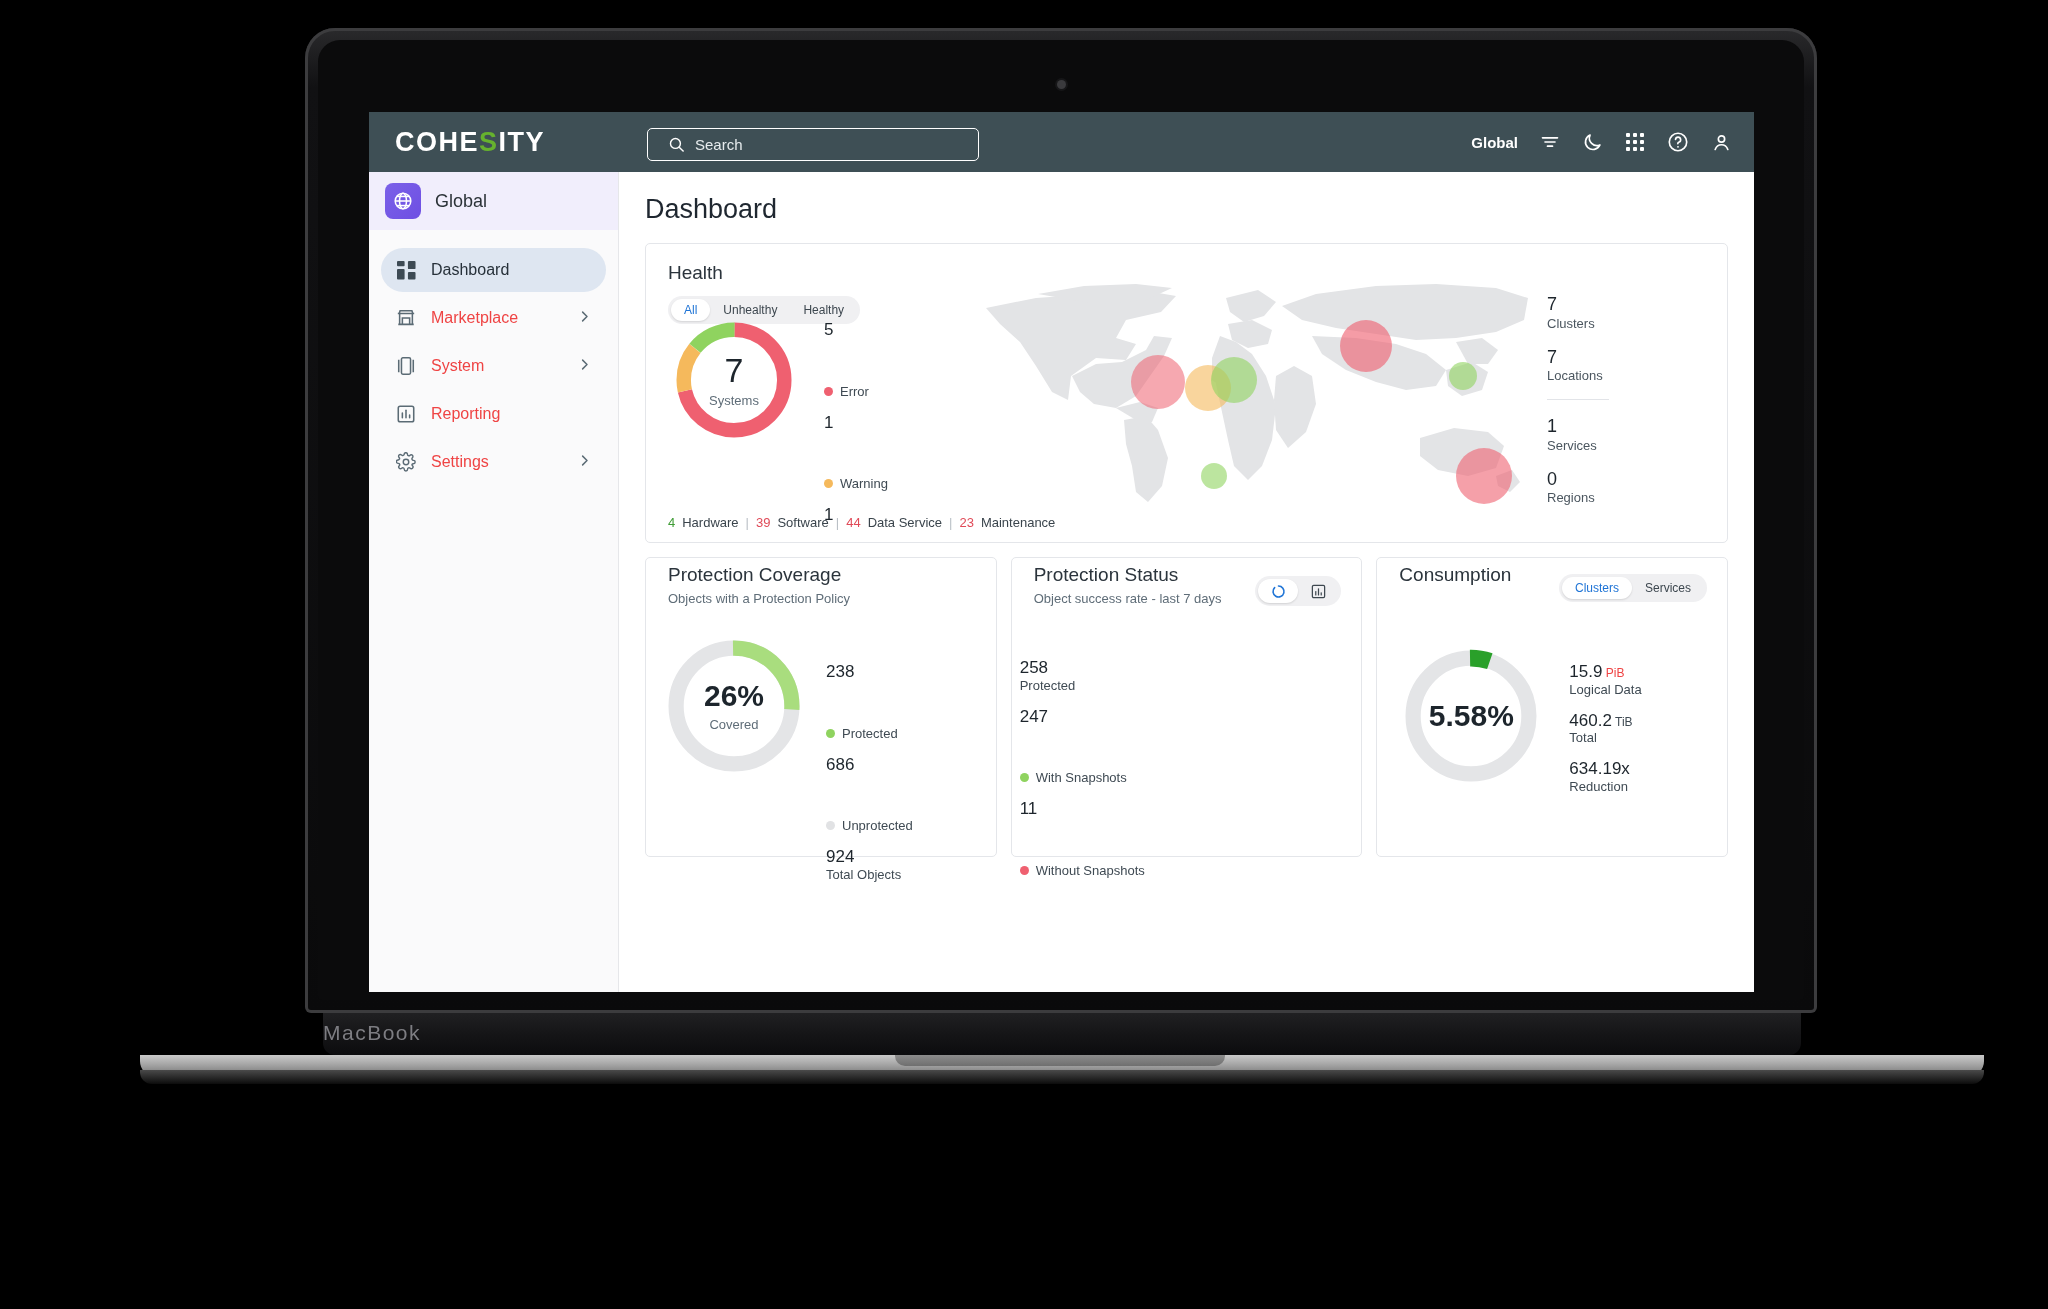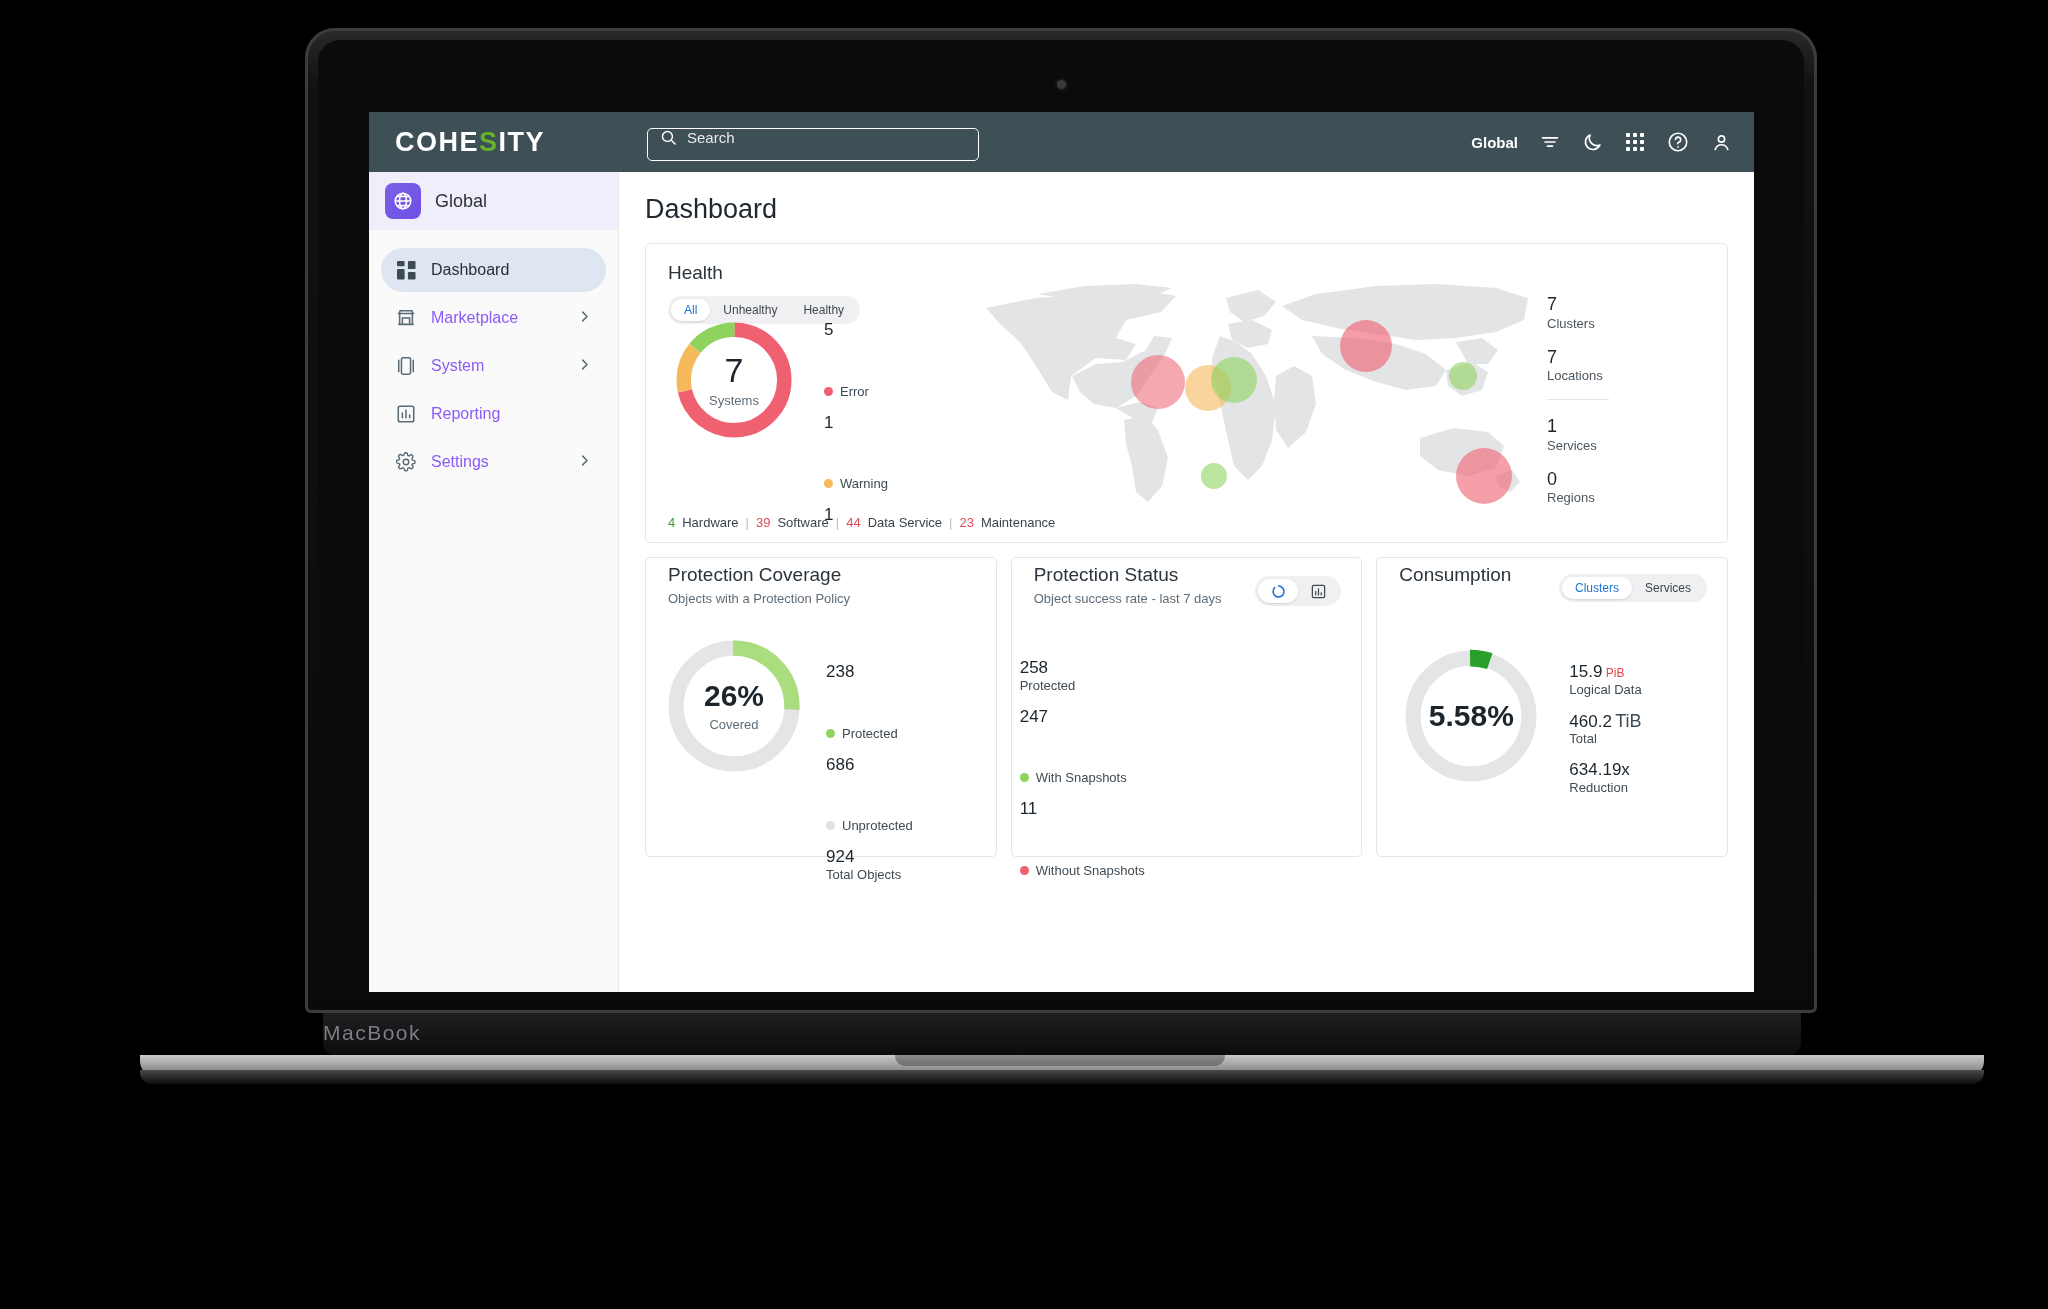--- a/index.html
+++ b/index.html
@@ -79,21 +79,21 @@
     margin-left: 26px; font-size: 27px; font-weight: 700;
     letter-spacing: 1.5px; color: #ffffff;
     font-family: "Liberation Sans", sans-serif;
   }
   .logo .accent { color: #66b22e; }
 
   .searchbox {
     position: absolute; left: 278px; top: 16px;
     width: 332px; height: 33px;
     border: 1px solid #ffffff; border-radius: 5px;
-    display: flex; gap: 10px; padding: 0 12px;
+    display: flex; align-items: center; gap: 10px; padding: 0 20px;
   }
   .searchbox .ph { color: #e7ecee; font-size: 15px; }
 
   .topright {
     position: absolute; right: 22px; top: 0; height: 60px;
     display: flex; align-items: center; gap: 22px;
   }
   .scope-label { color:#fff; font-size:15px; font-weight:700; }
   .ticon { display:flex; align-items:center; justify-content:center; cursor:pointer; }
 
@@ -111,21 +111,21 @@
     width: 36px; height: 36px; border-radius: 8px;
     background: linear-gradient(135deg,#7b61e8,#6e4fe3);
     display:flex; align-items:center; justify-content:center;
   }
   .scope-text { font-size: 18px; color: #2c3338; }
 
   .navlist { padding-top: 14px; }
   .navitem {
     display:flex; align-items:center; gap: 14px;
     height: 44px; margin: 4px 12px; padding: 0 14px;
-    border-radius: 22px; color:#8b5cf6; font-size:16px; cursor:pointer;
+    border-radius: 22px; color:#ef4444; font-size:16px; cursor:pointer;
   }
   .navitem.active { background:#dee6f1; color:#27313a; }
   .navitem .chev { margin-left:auto; }
   .navicon { width:22px; height:22px; display:flex; align-items:center; justify-content:center; }
 
   
   .main {
     position: absolute; left: 250px; top: 60px;
     width: 1135px; height: 820px; background: #fff;
     padding: 22px 26px;
@@ -572,21 +572,21 @@
 
             <div style="padding-top:22px;">
               <div class="legend-item">
                 <div class="legend-num">
                   <span>15.9</span><span style="font-size:12px;color:#3f4a53;"> </span><span style="font-size:12px;color:#ef4444;">PiB</span>
                 </div>
                 <div class="legend-txt">Logical Data</div>
               </div>
               <div class="legend-item">
                 <div class="legend-num">
-                  <span>460.2</span><span style="font-size:12px;color:#3f4a53;"> </span><span style="font-size:18px;color:#3f4a53;">TiB</span>
+                  <span>460.2</span><span style="font-size:12px;color:#3f4a53;"> </span><span style="font-size:12px;color:#3f4a53;">TiB</span>
                 </div>
                 <div class="legend-txt">Total</div>
               </div>
               <div class="legend-item">
                 <div class="legend-num">634.19x</div>
                 <div class="legend-txt">Reduction</div>
               </div>
             </div>
           </div>
         </div>

